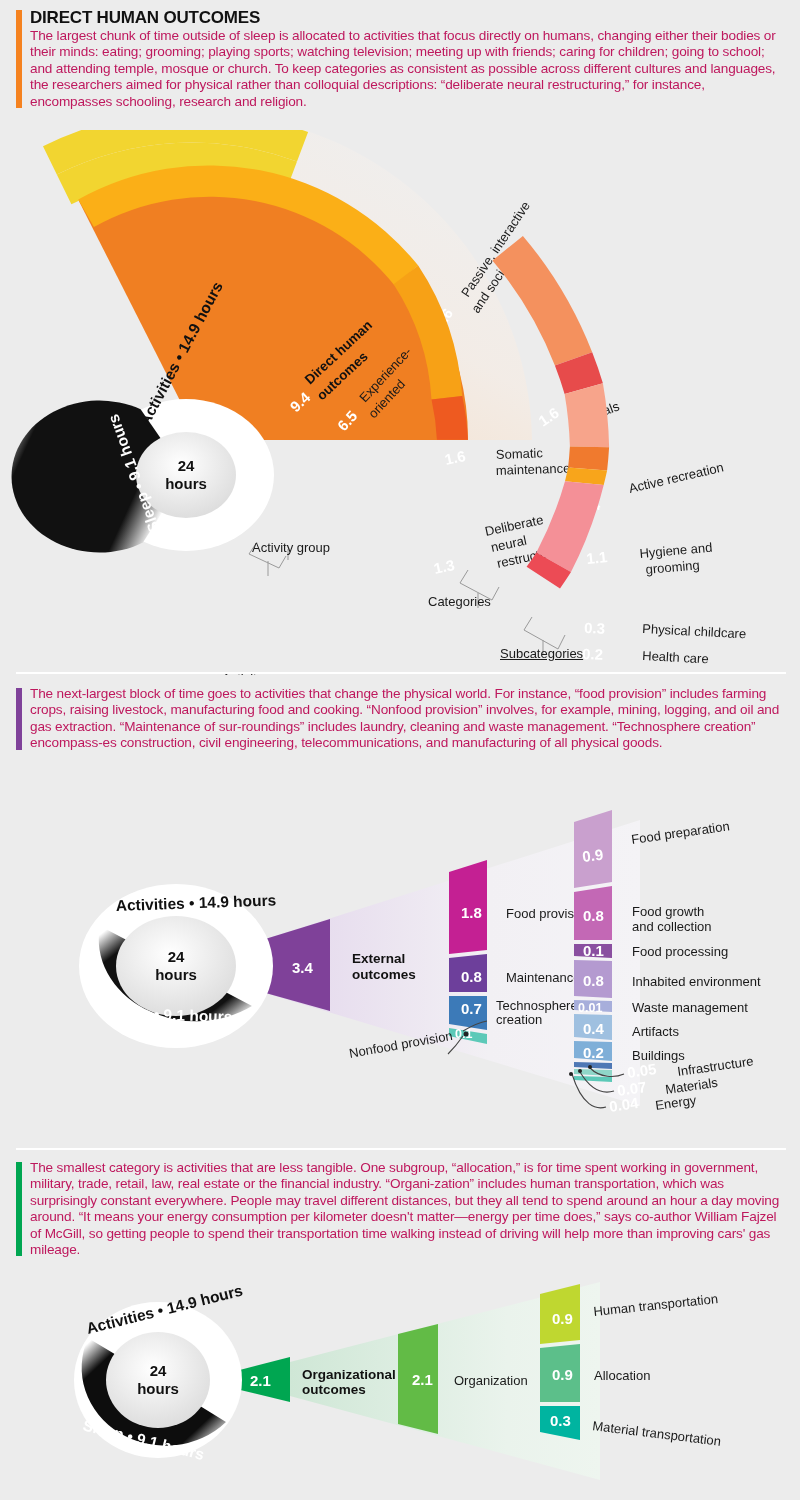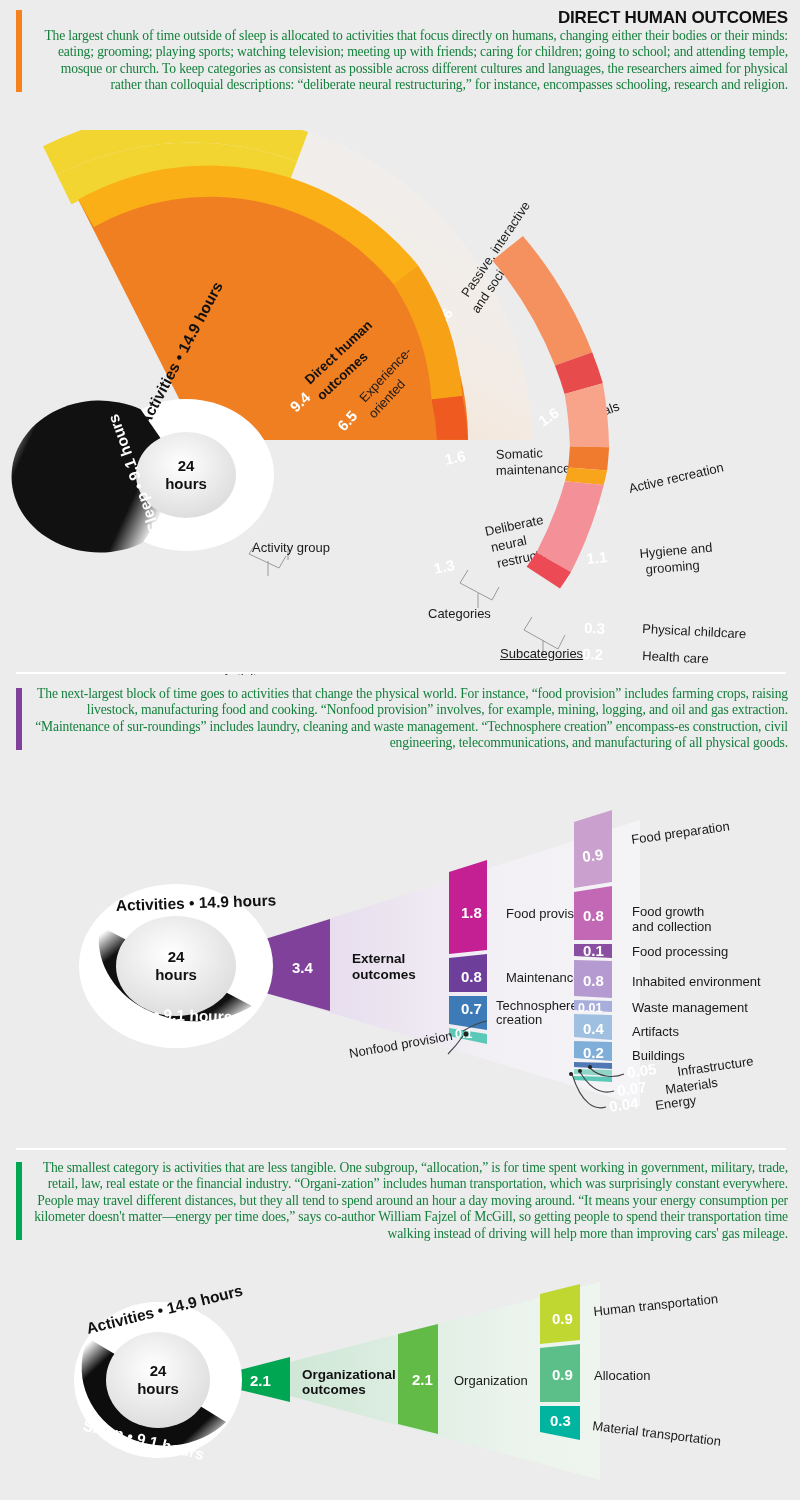--- a/index.html
+++ b/index.html
@@ -22,44 +22,42 @@
     background: #ececec;
   }
 
   
   .section-head {
     position: absolute;
     left: 16px;
     width: 772px;
     box-sizing: border-box;
     padding-left: 14px;
-    text-align: right;
   }
   .section-head .rule {
     position: absolute;
     left: 0;
     top: 2px;
     bottom: 2px;
     width: 6px;
   }
   .section-title {
     font-size: 17px;
     font-weight: bold;
     letter-spacing: -0.2px;
     margin: 0 0 1px 0;
     line-height: 19px;
     color: #111;
   }
   .section-body {
     font-size: 13.6px;
     line-height: 16.4px;
     margin: 0;
-    color: #15803d;
+    color: #be185d;
     letter-spacing: -0.15px;
-    font-family: Liberation Serif, serif;
   }
 
   .hairline {
     position: absolute;
     left: 16px;
     width: 770px;
     height: 2px;
     background: #ffffff;
   }
 
@@ -223,21 +221,21 @@
       <path class="tick" d="M468,440 L460,453 L492,470 L499,457"></path>
       <path class="tick" d="M478,463 L478,478"></path>
       <text class="lbl" x="430" y="477" style="display:none"></text>
 
       <path class="tick" d="M532,487 L524,500 L558,519 L565,505"></path>
       <path class="tick" d="M543,510 L543,524"></path>
     </svg>
   </div>
 
   <div style="position:absolute;left:252px;top:540px;font-size:13px;">Activity group</div>
-  <div style="position:absolute;left:428px;top:594px;font-size:13px;margin-top:12px;">Categories</div>
+  <div style="position:absolute;left:428px;top:594px;font-size:13px;">Categories</div>
   <div style="position:absolute;left:500px;top:646px;font-size:13px;text-decoration:underline;">Subcategories</div>
 
   <div class="hairline" style="top:672px;"></div>
 
   <div class="section-head" style="top:686px;">
     <div class="rule" style="background:#7F4199"></div>
     <p class="section-body">The next-largest block of time goes to activities that change the physical world. For instance, “food provision” includes farming crops, raising livestock, manufacturing food and cooking. “Nonfood provision” involves, for example, mining, logging, and oil and gas extraction. “Maintenance of sur-roundings” includes laundry, cleaning and waste management. “Technosphere creation” encompass-es construction, civil engineering, telecommunications, and manufacturing of all physical goods.</p>
   </div>
 
   <div class="burst" style="top:806px;height:340px;">

